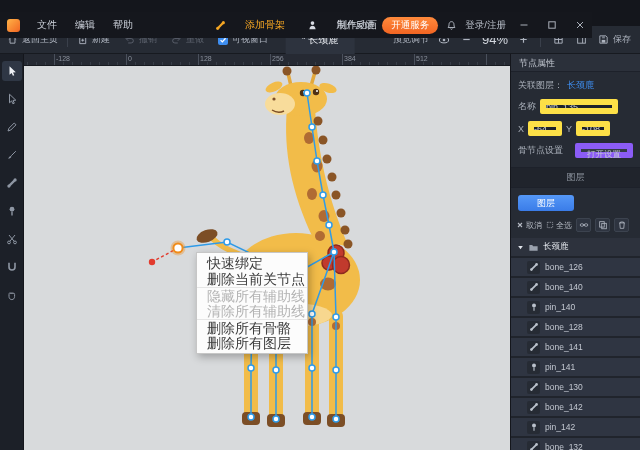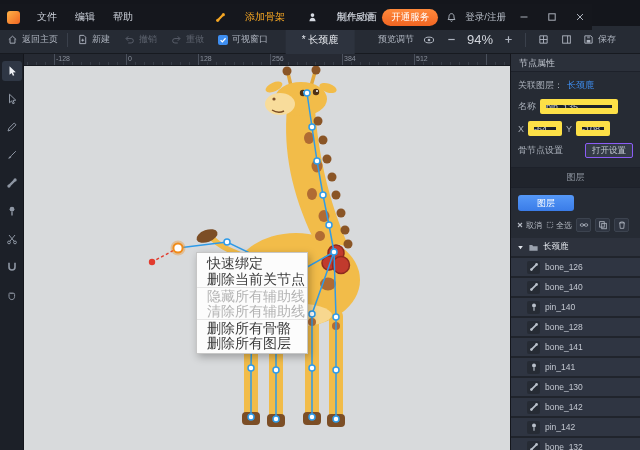--- a/index.html
+++ b/index.html
@@ -1,21 +1,21 @@
 <!DOCTYPE html>
 <html style="--accent-blue: #3E8EF0; --accent-orange: #F5A623; --upgrade-orange: #F26522; --skeleton-blue: #2F9BE8; --danger-red: #E23B2E; --canvas-gray: #D8DADC;"><head>
 <meta charset="utf-8">
 <style>
 *{box-sizing:border-box;margin:0;padding:0}
 html,body{width:640px;height:450px;overflow:hidden;background:#14161c;
   font-family:"Liberation Sans","DejaVu Sans",sans-serif;}
 #stage{position:relative;width:640px;height:450px;overflow:hidden;color:#c6cbd4}
 
 
-.titlebar{position:absolute;left:0;top:4px;width:592px;height:26px;background:#15171d;
+.titlebar{position:absolute;left:0;top:12px;width:592px;height:26px;background:#15171d;
   display:flex;align-items:center;font-size:10px;z-index:30}
 .logo{width:13px;height:13px;border-radius:3px;margin:0 8px 0 7px;
   background:linear-gradient(135deg,#ffb347,var(--upgrade-orange,#F26522))}
 .menu{padding:0 9px;line-height:26px;color:#ccd1da}
 .steps{position:absolute;left:50%;top:0;transform:translateX(-50%);display:flex;gap:22px;height:26px;align-items:center}
 .step{display:flex;align-items:center;gap:19px;color:#d6dae2;white-space:nowrap}
 .step.active{color:var(--accent-orange,#F5A623)}
 .tb-right{margin-left:auto;display:flex;align-items:center;gap:8px;padding-right:2px}
 .tb-link{color:#b9bfc9;font-size:9.5px;white-space:nowrap}
 .upgrade-btn{background:linear-gradient(180deg,#ff8a3c,var(--upgrade-orange,#F26522));color:#fff;
@@ -27,21 +27,21 @@
 .toolbar{position:absolute;left:0;top:26px;width:640px;height:28px;background:#262b34;
   border-bottom:1px solid #171a20;display:flex;align-items:center;font-size:9px;color:#aeb4bf;z-index:25}
 .tbtn{display:flex;align-items:center;gap:4px;padding:0 7px;height:28px;white-space:nowrap}
 .tbtn.disabled{color:#5d636e}
 .vsep{width:1px;height:14px;background:#3a404b;margin:0 2px;flex:0 0 1px}
 .checkwrap{display:flex;align-items:center;gap:4px;padding:0 7px;white-space:nowrap}
 .checkbox{width:10px;height:10px;border-radius:2px;background:var(--accent-blue,#3E8EF0);
   display:inline-flex;align-items:center;justify-content:center}
 .doc-tab{position:absolute;left:50%;transform:translateX(-50%);top:0;height:28px;line-height:28px;
   padding:0 16px;color:#e8ebf0;font-size:10px;background:#2d333e;white-space:nowrap}
-.tb-right2{margin-left:auto;display:flex;align-items:center;gap:7px;padding-right:22px}
+.tb-right2{margin-left:auto;display:flex;align-items:center;gap:7px;padding-right:7px}
 .zoom-val{color:#d2d6dd;font-size:13px;min-width:24px;text-align:center}
 .icobtn{display:inline-flex;align-items:center;justify-content:center;width:16px;height:16px;color:#aeb4bf}
 
 
 .toolstrip{position:absolute;left:0;top:54px;width:24px;height:396px;background:#1c2028;
   border-right:1px solid #14161c;display:flex;flex-direction:column;align-items:center;
   padding-top:7px;gap:8px;z-index:20}
 .tool{width:20px;height:20px;display:flex;align-items:center;justify-content:center;
   color:#8e96a3;border-radius:3px;flex:0 0 20px}
 .tool.active{background:#2f3745;color:#eef1f5}
@@ -69,21 +69,21 @@
 .inspector{position:absolute;left:510px;top:54px;width:130px;height:396px;background:#262b34;
   border-left:1px solid #14161c;font-size:9px;color:#a9afb9;overflow:hidden;z-index:20}
 .insp-title{height:18px;line-height:18px;padding-left:8px;color:#c3c8d1;background:#2b303a;
   border-bottom:1px solid #1d212a}
 .insp-row{display:flex;align-items:center;gap:4px;padding:0 7px;margin-top:7px;white-space:nowrap}
 .blue{color:var(--accent-blue,#3E8EF0)}
 .insp-input{background:#1d212a;border:6px solid #fde047;border-radius:2px;color:#ccd1d9;
   font-size:9px;height:15px;padding:0 0;font-family:inherit}
 .insp-input.name{width:78px}
 .insp-input.xy{width:34px}
-.mini-btn{margin-left:auto;background:#343b47;border:1px solid #8b5cf6;border-radius:2px;
+.mini-btn{margin-left:auto;background:#343b47;border:6px solid #8b5cf6;border-radius:2px;
   color:#c4c9d2;font-size:8.5px;height:15px;padding:0 6px;font-family:inherit}
 .insp-tabs{display:flex;margin-top:9px;border-top:1px solid #1d212a;border-bottom:1px solid #1d212a}
 .itab{flex:1;text-align:center;height:19px;line-height:19px;background:#20242c;color:#8f96a1}
 .itab.active{background:#3a414e;color:#e6e9ee}
 .blue-btn{display:block;margin:7px 0 0 7px;width:56px;height:16px;border:none;border-radius:3px;
   background:linear-gradient(180deg,#5598f7,#3a7ce8);color:#fff;font-size:9px;font-family:inherit}
 .act-row{display:flex;align-items:center;gap:4px;padding:0 5px;margin-top:7px;color:#b6bbc4;font-size:8px}
 .act{display:flex;align-items:center;gap:2px;white-space:nowrap}
 .act-ico{display:inline-flex;align-items:center;justify-content:center;width:15px;height:14px;
   background:#2e3440;border:1px solid #3c434f;border-radius:2px;color:#aeb4bf}

